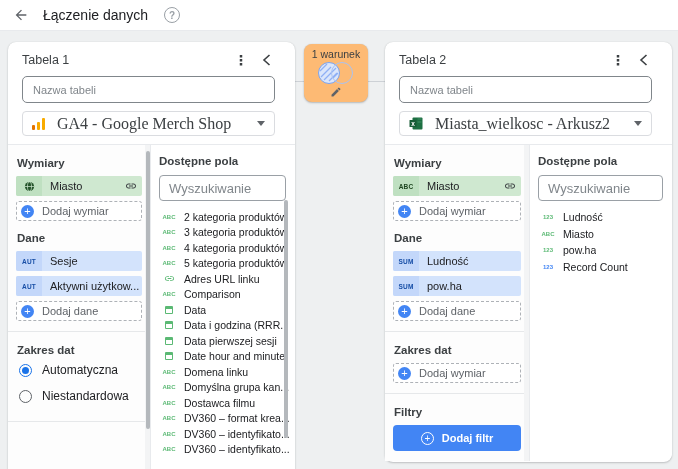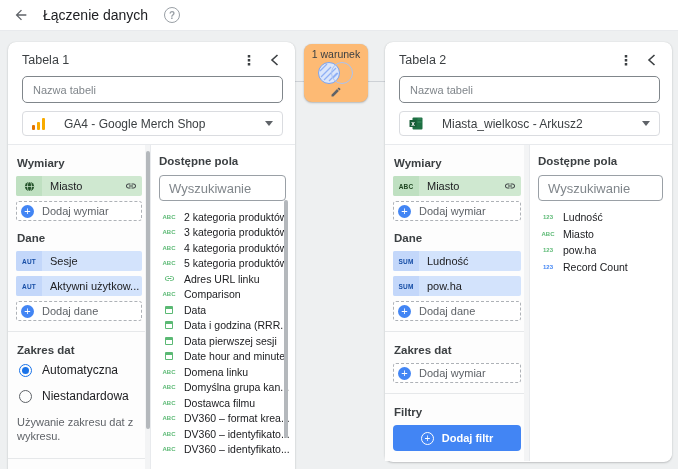--- a/index.html
+++ b/index.html
@@ -13,32 +13,32 @@
   .tb-title { font-size:14px; color:#202124; margin-left:12px; font-weight:400; }
   .help { width:16px; height:16px; border:1.5px solid #9aa0a6; border-radius:50%; margin-left:16px;
           color:#9aa0a6; font-size:10px; font-weight:bold; display:flex; align-items:center; justify-content:center; }
 
   
   .card { position:absolute; background:#fff; border-radius:8px;
           box-shadow:0 1px 2px rgba(60,64,67,.25), 0 0 1px rgba(60,64,67,.2); }
   .t1 { left:8px;  top:42px; width:287px; height:445px; }
   .t2 { left:385px; top:42px; width:287px; height:420px; }
 
-  .card-head { padding:10px 12px 8px 14px; }
+  .card-head { padding:10px 20px 8px 14px; }
   .head-row { display:flex; align-items:center; height:16px; margin-bottom:8px; }
   .card-title { font-size:12.5px; color:#3c4043; }
   .kebab { margin-left:auto; width:16px; text-align:center; font-size:14px; color:#3c4043;
            font-weight:bold; cursor:pointer; line-height:16px; }
   .chev { width:18px; margin-left:8px; cursor:pointer; display:flex; justify-content:center; }
   .name-input { width:100%; height:27px; border:1px solid #80868b; border-radius:5px; font-size:11px;
                 padding:0 10px; color:#202124; outline:none; background:#fff; font-family:inherit; }
   .name-input::placeholder { color:#80868b; }
   .src-select { margin-top:8px; height:25px; border:1px solid #dadce0; border-radius:4px;
                 display:flex; align-items:center; padding:0 9px; cursor:pointer; background:#fff; }
-  .src-label { font-size:12px; color:#3c4043; margin-left:19px; }
+  .src-label { font-size:16px; color:#3c4043; margin-left:12px;font-family:Liberation Serif, serif; }
   .caret { margin-left:auto; width:0; height:0; border-left:4px solid transparent;
            border-right:4px solid transparent; border-top:5px solid #5f6368; }
 
   .card-body { display:flex; border-top:1px solid #e8eaed; height:calc(100% - 103px); align-items:stretch; }
   .subpanel { width:142px; position:relative; background:#fdfdfd; }
   .t2 .subpanel { width:144px; }
   .sp-track { position:absolute; right:0; top:0; bottom:0; width:5px; background:#f3f4f5; }
   .vthumb { position:absolute; width:4px; background:#b4b8bc; border-radius:2px; z-index:2; }
   .fields { flex:1; border-left:1px solid #e8eaed; position:relative; background:#fff;
             border-radius:0 0 8px 0; }
@@ -199,21 +199,20 @@
         <div class="sp-sec bordered">
           <div class="sec-title">Zakres dat</div>
           <div class="radio-row">
             <span class="radio on"></span>
             <span class="radio-label">Automatyczna</span>
           </div>
           <div class="radio-row">
             <span class="radio"></span>
             <span class="radio-label">Niestandardowa</span>
           </div>
-          <div class="note">Używanie zakresu dat z wykresu.</div>
         </div>
         <div class="sp-sec bordered">
           
           
         </div>
         <div class="sp-track"></div>
         <div class="vthumb" style="right:.5px; top:6px; height:278px;"></div>
       </div>
 
       <div class="fields">

